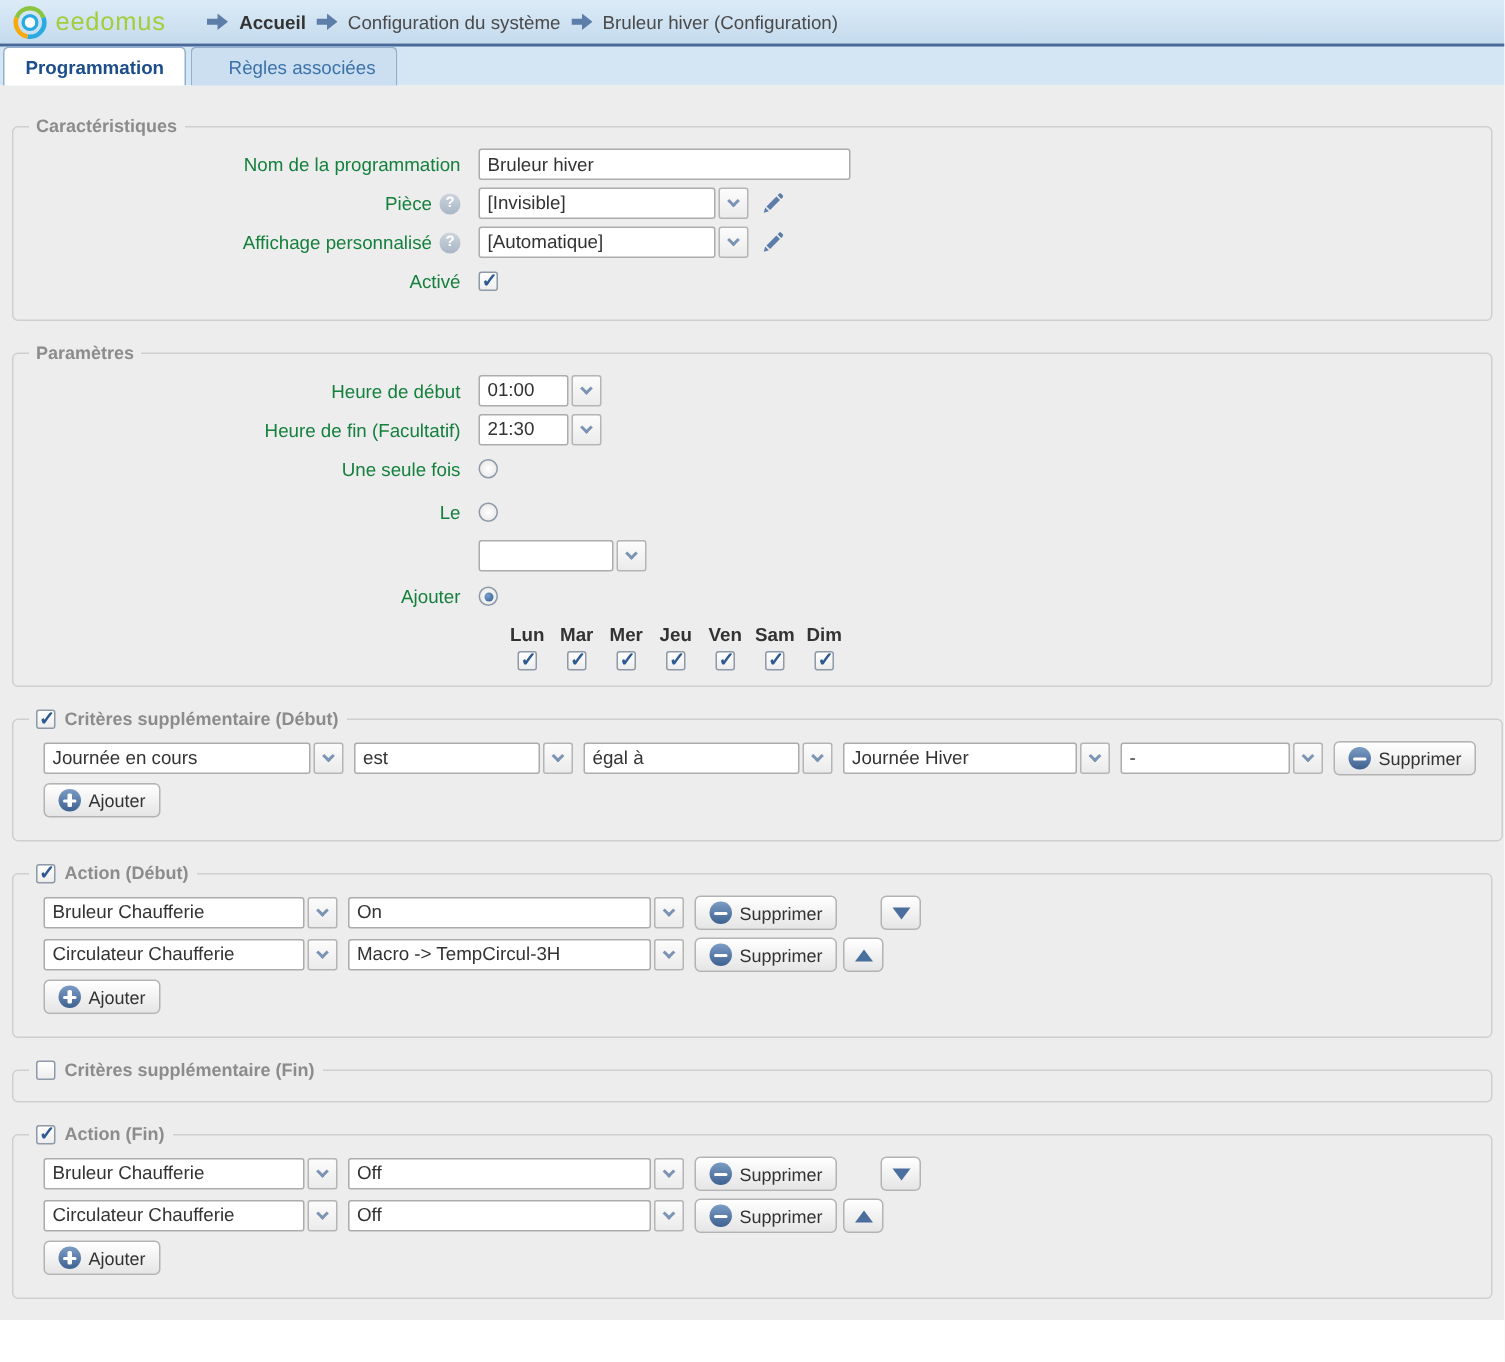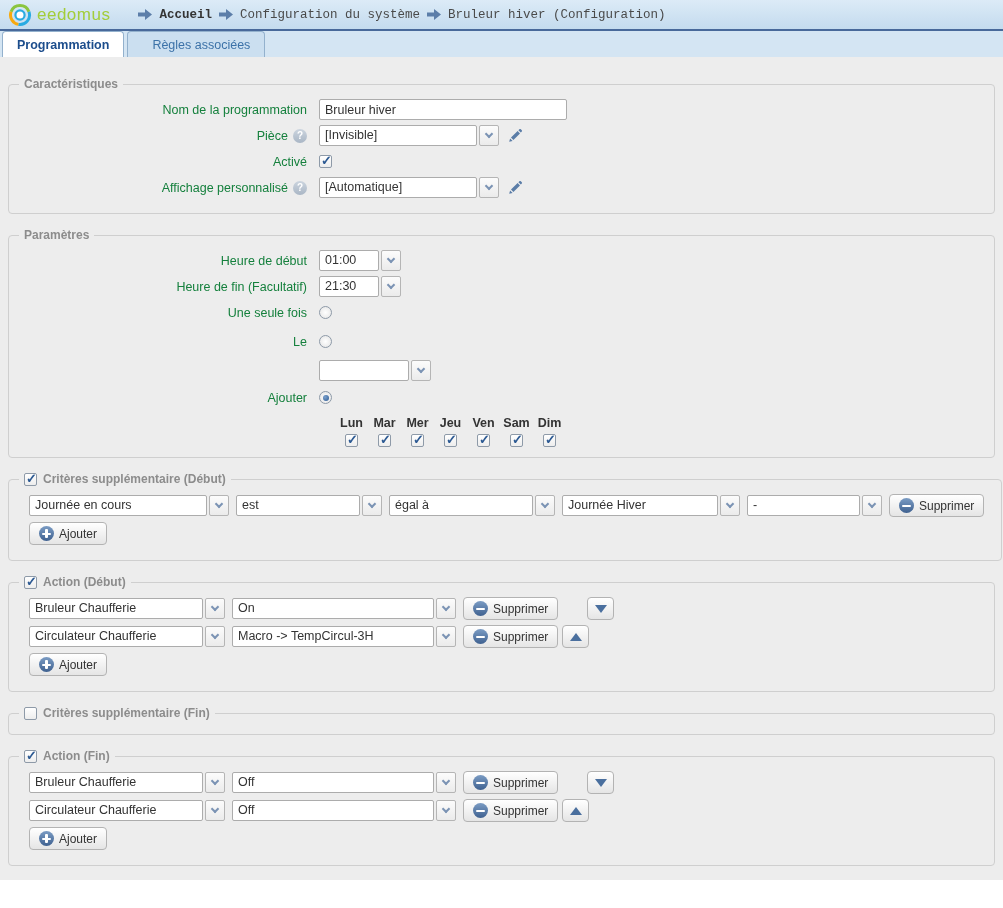--- a/index.html
+++ b/index.html
@@ -2,21 +2,21 @@
 <html><head>
 <meta charset="utf-8">
 <style>
   * { box-sizing: border-box; margin: 0; padding: 0; }
   html,body { width:1003px; height:908px; background:#fff; font-family:"Liberation Sans", sans-serif; font-size:12.5px; color:#3d3d3d; }
 
   
   .app-header { height:29px; display:flex; align-items:center; background:linear-gradient(#dcebf7,#c4dbee); padding:0 8px; }
   .logo { display:flex; align-items:center; gap:5px; cursor:pointer; }
   .logo-text { color:#a3cd3a; font-size:17px; letter-spacing:.5px; }
-  .breadcrumb { display:flex; align-items:center; margin-left:28px; gap:7px;font-family:Liberation Mono, monospace; }
+  .breadcrumb { display:flex; align-items:center; margin-left:28px; gap:7px; }
   .crumb-arrow { display:inline-flex; }
   .crumb { color:#4a4a4a; cursor:pointer; }
   .crumb.bold { font-weight:bold; color:#333; }
 
   
   .tabbar { height:28px; background:#d4e5f3; border-top:2px solid #48699a; display:flex; padding-left:2px; }
   .tab { height:26px; display:flex; align-items:center; padding:0 14px; margin-right:3px; border:1px solid #93b1cd; border-bottom:none; border-radius:4px 4px 0 0; font-size:12.5px; cursor:pointer; }
   .tab.active { background:#fff; color:#1c4d8c; font-weight:bold; }
   .tab.inactive { background:#cbdff0; color:#3c72a8;padding-left:24px; }
 
@@ -123,40 +123,40 @@
             <i class="chev"></i>
           </span>
       </div>
       <span class="pencil">
         <svg width="16" height="16" viewBox="0 0 16 16">
             <path fill="#5b7da7" d="M2.2 13.8l.9-3.4 2.5 2.5-3.4.9zM4 9.6L10.6 3l2.4 2.4L6.4 12 4 9.6zM11.4 2.2l1-1c.4-.4 1-.4 1.4 0l1 1c.4.4.4 1 0 1.4l-1 1-2.4-2.4z"></path>
           </svg>
       </span>
     </div>
     <div class="frow">
-      <span class="flabel">Activé</span>
-      <span class="cb checked"></span>
-    </div>
-    <div class="frow">
       <span class="flabel">
         <span>Affichage personnalisé</span>
         <span class="help"></span>
       </span>
       <div class="combo" style="width:180px">
         <span class="combo-text">[Automatique]</span>
         <span class="combo-btn">
             <i class="chev"></i>
           </span>
       </div>
       <span class="pencil">
         <svg width="16" height="16" viewBox="0 0 16 16">
             <path fill="#5b7da7" d="M2.2 13.8l.9-3.4 2.5 2.5-3.4.9zM4 9.6L10.6 3l2.4 2.4L6.4 12 4 9.6zM11.4 2.2l1-1c.4-.4 1-.4 1.4 0l1 1c.4.4.4 1 0 1.4l-1 1-2.4-2.4z"></path>
           </svg>
       </span>
     </div>
+    <div class="frow">
+      <span class="flabel">Activé</span>
+      <span class="cb checked"></span>
+    </div>
   </fieldset>
 
   <fieldset>
     <legend>
       <span class="legend-text">Paramètres</span>
     </legend>
     <div class="frow">
       <span class="flabel">Heure de début</span>
       <div class="combo" style="width:82px">
         <span class="combo-text">01:00</span>

